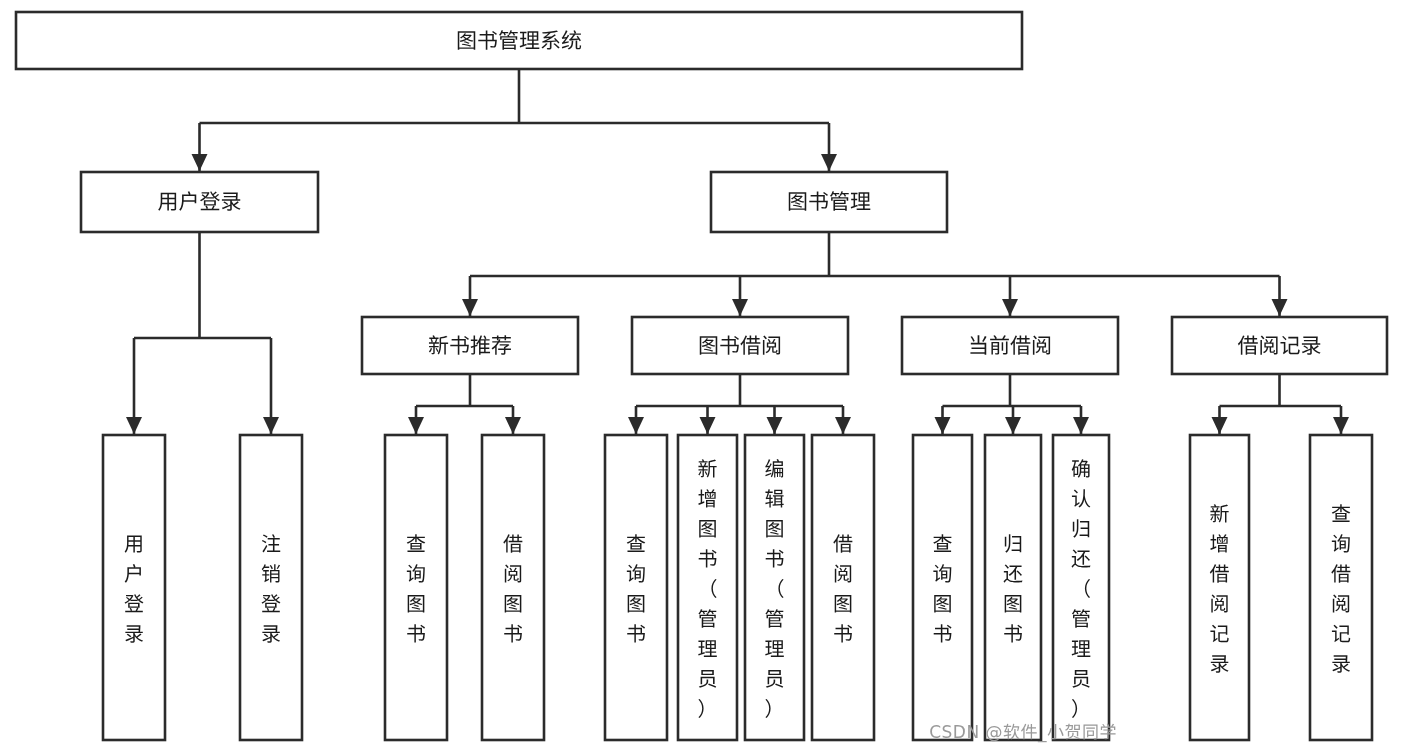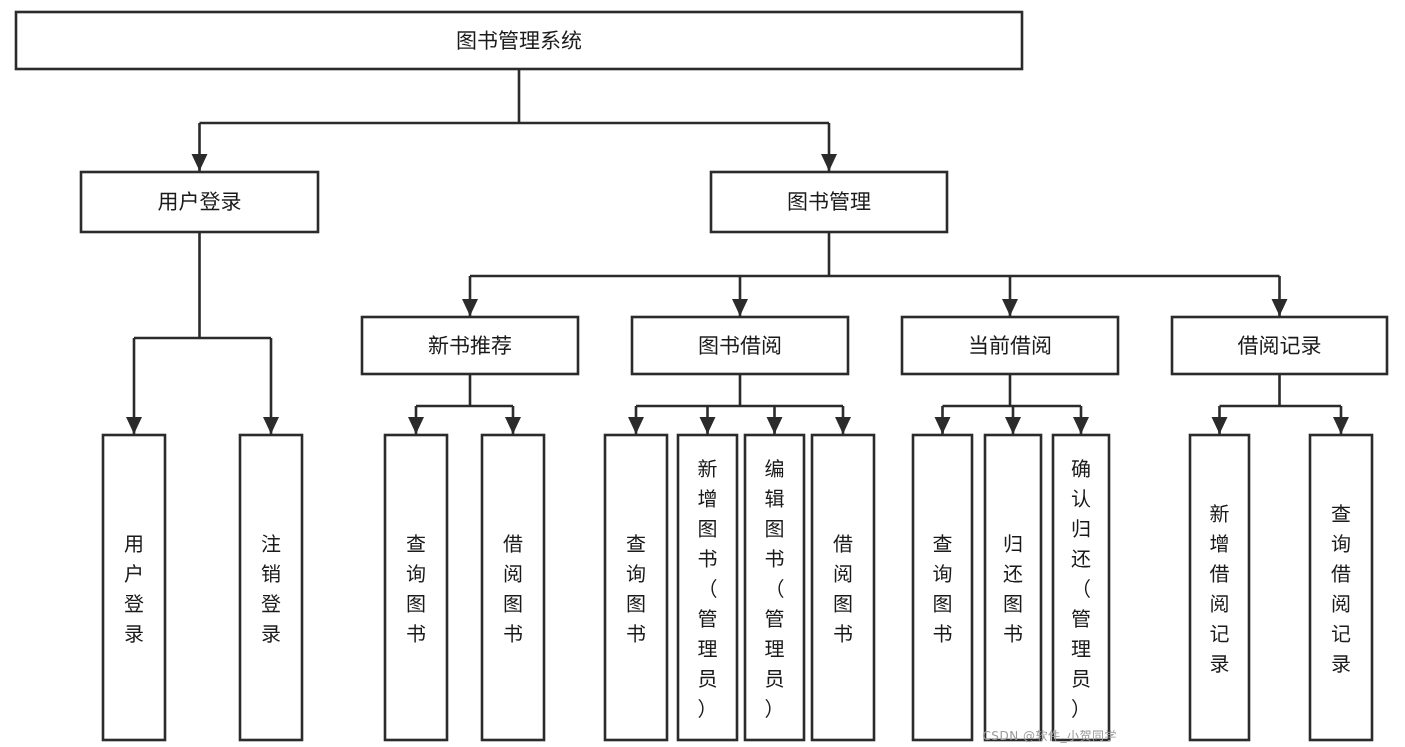--- a/index.html
+++ b/index.html
@@ -54,21 +54,21 @@
     font-family: "DejaVu Sans", "Liberation Sans", sans-serif;
     font-size: 20px;
     fill: #1a1a1a;
     text-anchor: middle;
   }
   .watermark-text {
     position: absolute;
     right: 10px;
     bottom: 4px;
     font-family: "DejaVu Sans", "Liberation Sans", sans-serif;
-    font-size: 12px;
+    font-size: 17px;
     color: #9a9a9a;
     letter-spacing: 0.5px;
     white-space: nowrap;
     user-select: none;
   }
 </style>
 </head>
 <body>
 
 <div id="diagram-root">

